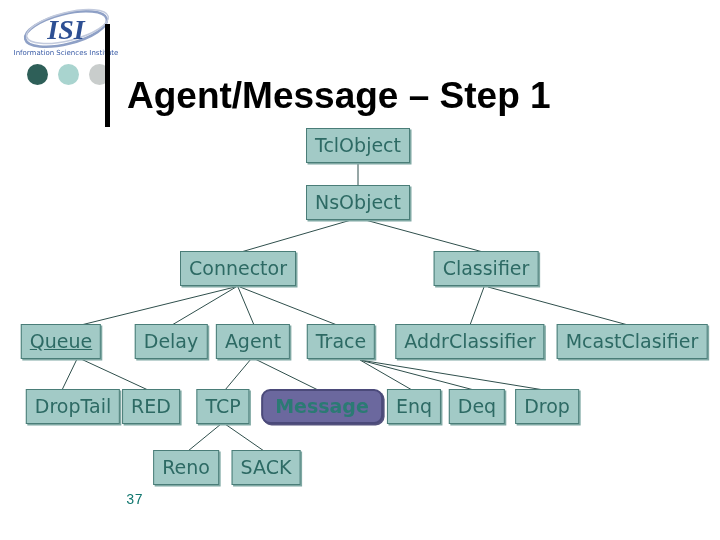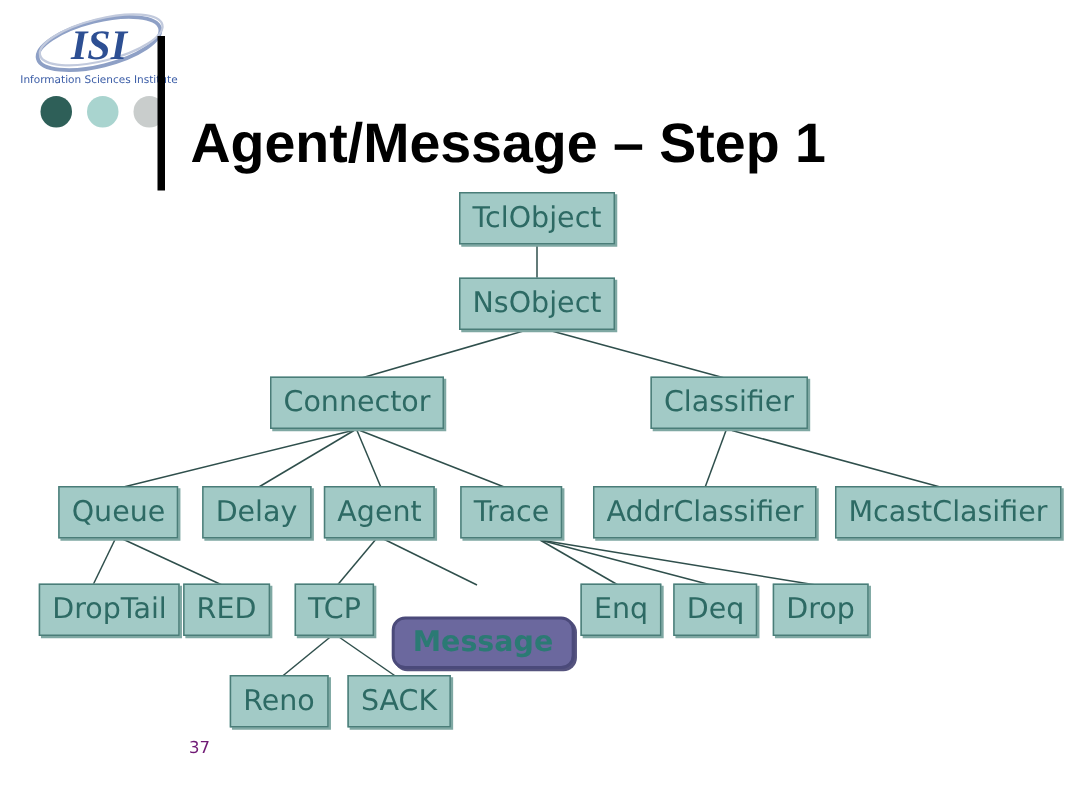--- a/index.html
+++ b/index.html
@@ -45,21 +45,21 @@
   }
   .node.highlight {
     background:#6b689e; border:2px solid #4b4a7a;
     color:#2b7a74; font-weight:bold; border-radius:9px;
     padding:2px 12px 3px 12px;
     box-shadow:1.5px 1.5px 0 #55537e;
   }
 
   .page-number {
     position:absolute; left:126px; top:492px;
-    font-size:11px; color:#701a75;
+    font-size:14px; color:#0f766e;font-family:Liberation Mono, monospace;
   }
 </style>
 </head>
 <body>
 
 <div class="stage">
 
   <div class="logo-wrap">
     <svg class="logo-svg" width="96" height="50" viewBox="0 0 96 50">
       <g transform="rotate(-14 48 25)">
@@ -97,30 +97,30 @@
     <line x1="360" y1="360" x2="474" y2="390"></line>
     <line x1="360" y1="360" x2="544" y2="390"></line>
     <line x1="221" y1="424" x2="188" y2="451"></line>
     <line x1="225" y1="424" x2="264" y2="451"></line>
   </svg>
 
   <div class="node" style="left:358px; top:128px;">TclObject</div>
   <div class="node" style="left:358px; top:185px;text-align:center;">NsObject</div>
   <div class="node" style="left:238px; top:251px;">Connector</div>
   <div class="node" style="left:486px; top:251px;">Classifier</div>
-  <div class="node" style="left:79px;  top:324px;">Queue</div>
+  <div class="node" style="left:61px;  top:324px;text-decoration:underline;">Queue</div>
   <div class="node" style="left:253px; top:324px;">Agent</div>
   <div class="node" style="left:171px; top:324px;">Delay</div>
   <div class="node" style="left:341px; top:324px;">Trace</div>
   <div class="node" style="left:470px; top:324px;">AddrClassifier</div>
   <div class="node" style="left:632px; top:324px;">McastClasifier</div>
   <div class="node" style="left:61px;  top:389px;margin-left:12px;">DropTail</div>
   <div class="node" style="left:151px; top:389px;">RED</div>
   <div class="node" style="left:223px; top:389px;">TCP</div>
-  <div class="node highlight" style="left:322px; top:411px;">Message</div>
+  <div class="node highlight" style="left:322px; top:389px;">Message</div>
   <div class="node" style="left:414px; top:389px;">Enq</div>
   <div class="node" style="left:477px; top:389px;">Deq</div>
   <div class="node" style="left:547px; top:389px;">Drop</div>
   <div class="node" style="left:186px; top:450px;">Reno</div>
   <div class="node" style="left:266px; top:450px;text-align:right;">SACK</div>
 
   <div class="page-number">37</div>
 </div>
 
 </body></html>

